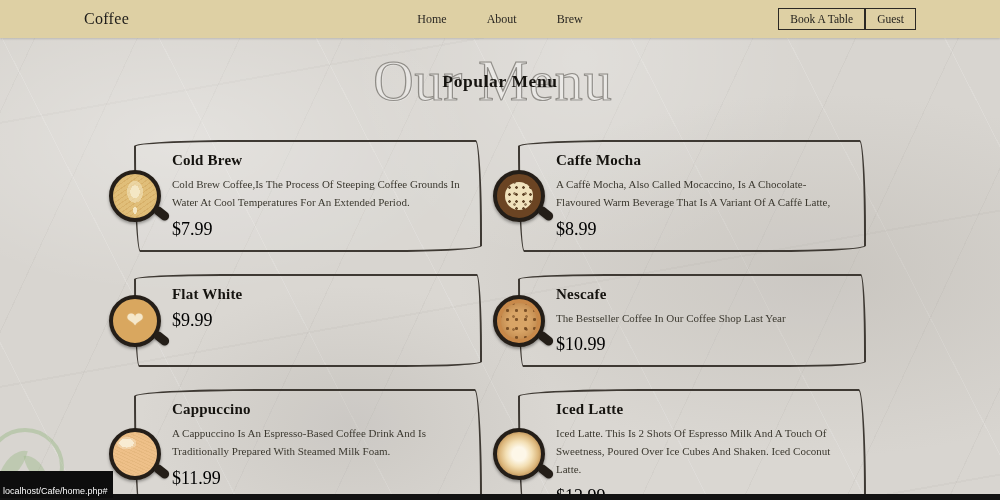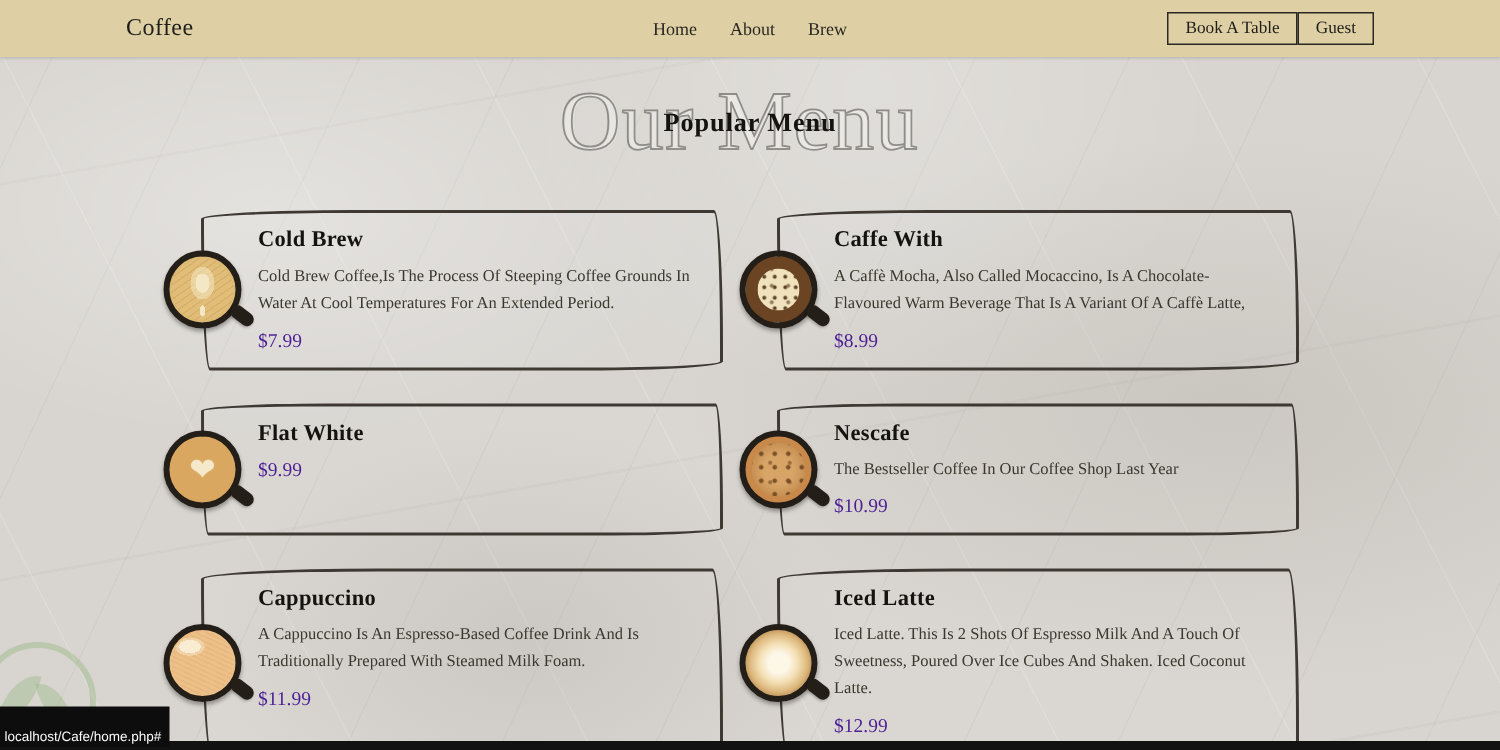--- a/index.html
+++ b/index.html
@@ -22,21 +22,21 @@
   .navbar {
     height:38px; background:#ded0a4;
     display:flex; align-items:center;
     padding:0 84px;
     position:relative; z-index:5;
     box-shadow:0 1px 2px rgba(0,0,0,.15);
   }
   .brand { font-size:16px; color:#1f1d1a; flex:0 0 auto; letter-spacing:.3px; }
   .nav-links {
     position:absolute; left:0; right:0; top:0; bottom:0;
-    display:flex; align-items:center; justify-content:center; gap:22px;
+    display:flex; align-items:center; justify-content:center; gap:40px;
     pointer-events:none;
   }
   .nav-links a {
     pointer-events:auto; text-decoration:none; color:#2a2722;
     font-size:12px; cursor:pointer;
   }
   .nav-buttons { margin-left:auto; display:flex; position:relative; z-index:2; }
   .nav-btn {
     font-family:"Liberation Serif", serif;
     background:transparent; border:1.6px solid #2b2824; color:#1f1d1a;
@@ -67,21 +67,21 @@
   }
   .menu-card {
     position:relative;
     border:2px solid #3e3933;
     border-radius:255px 15px 225px 15px / 15px 225px 15px 255px;
     padding:10px 16px 10px 36px;
     background:rgba(255,255,255,.05);
   }
   .item-name { font-size:15px; font-weight:bold; color:#15130f; margin-bottom:7px; letter-spacing:.2px; }
   .item-desc { font-size:11px; color:#3b382f; line-height:1.62; }
-  .item-price { font-size:13px; color:#4c1d95; margin-top:7px; }
+  .item-price { font-size:18px; color:#000000; margin-top:7px; }
 
   
   .cup {
     position:absolute; left:-27px; top:50%; margin-top:-26px;
     width:52px; height:52px; border-radius:50%;
     border:4px solid #241e18;
     box-shadow:0 2px 3px rgba(0,0,0,.35);
     z-index:2; background:#d9b26a;
   }
   .cup::after {   
@@ -180,21 +180,21 @@
     </span>
     <div class="item-name">Cold Brew</div>
     <div class="item-desc">Cold Brew Coffee,Is The Process Of Steeping Coffee Grounds In Water At Cool Temperatures For An Extended Period.</div>
     <div class="item-price">$7.99</div>
   </div>
 
   <div class="menu-card">
     <span class="cup cup--mocha">
       <i class="cup-art"></i>
     </span>
-    <div class="item-name">Caffe With</div>
+    <div class="item-name">Caffe Mocha</div>
     <div class="item-desc">A Caffè Mocha, Also Called Mocaccino, Is A Chocolate-Flavoured Warm Beverage That Is A Variant Of A Caffè Latte,</div>
     <div class="item-price">$8.99</div>
   </div>
 
   <div class="menu-card">
     <span class="cup cup--heart">
       <i class="cup-art">❤</i>
     </span>
     <div class="item-name">Flat White</div>
     <div class="item-price">$9.99</div>

